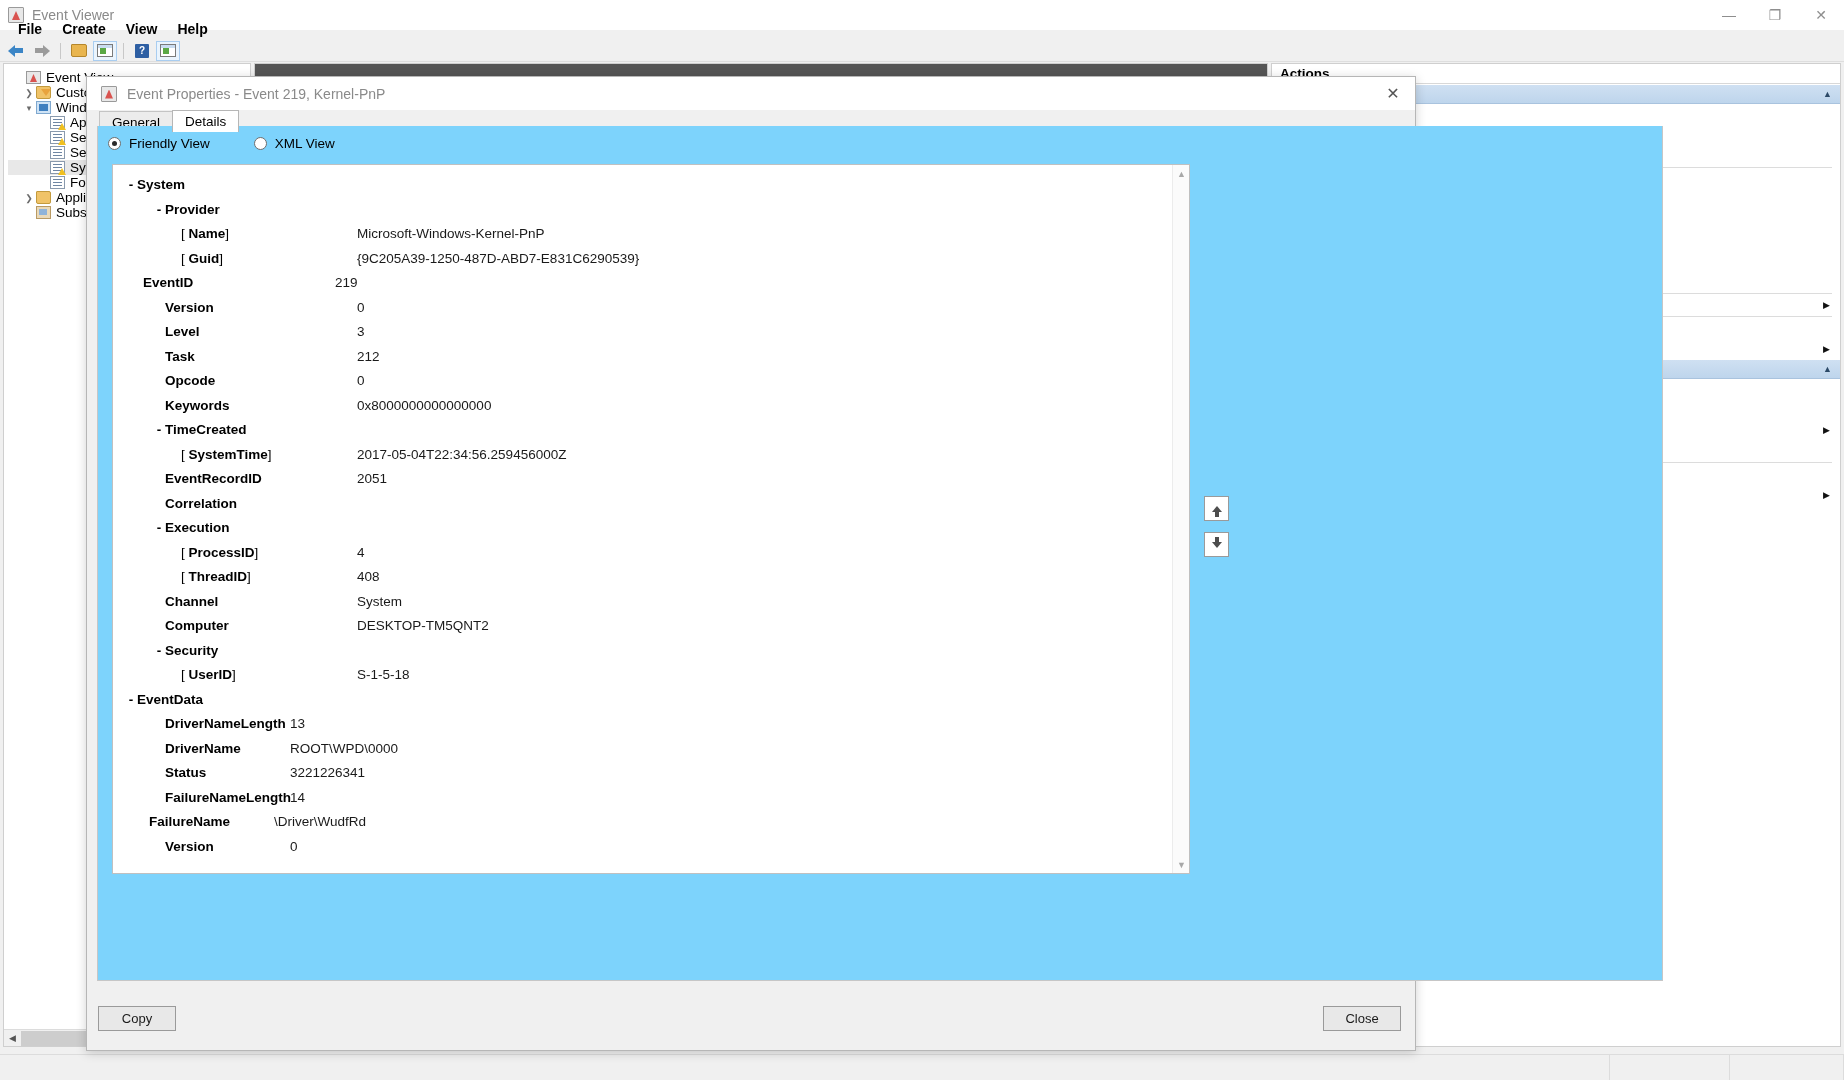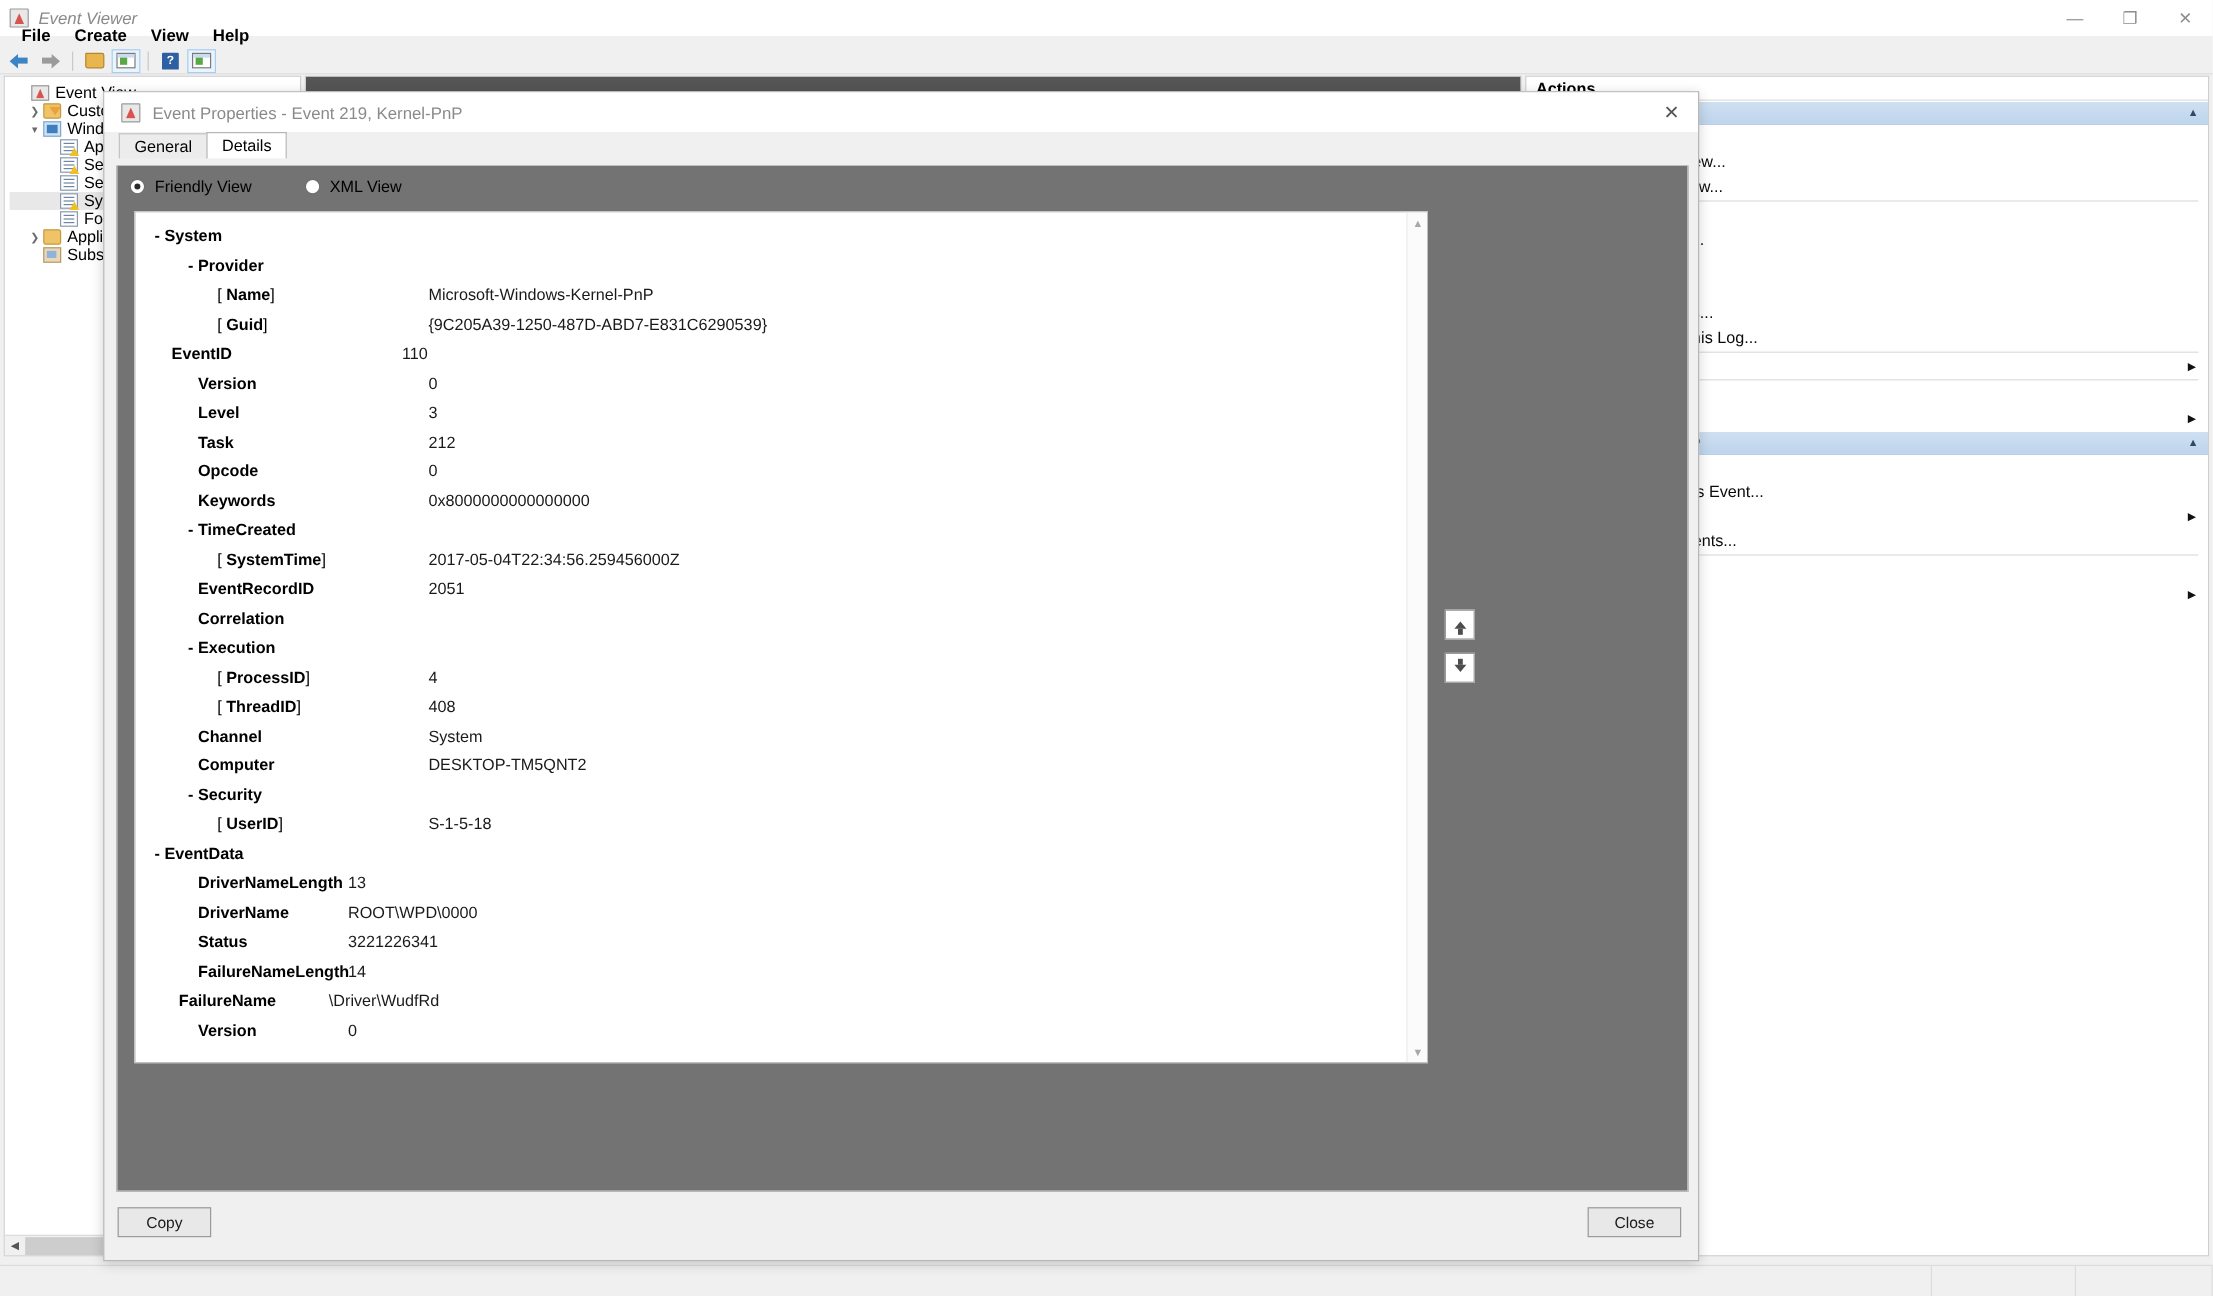--- a/index.html
+++ b/index.html
@@ -23,21 +23,21 @@
   .titlebar .app-icon {
     width: 16px; height: 16px; margin-left: 8px; margin-right: 8px;
     background: #e8e8e8; border: 1px solid #9a9a9a; border-radius: 1px;
     position: relative;
   }
   .titlebar .app-icon::after {
     content: ""; position: absolute; left: 3px; top: 3px;
     width: 8px; height: 9px; background: #d9534f;
     clip-path: polygon(50% 0, 100% 100%, 0 100%);
   }
-  .titlebar .app-title { color: #8a8a8a; font-size: 14px; font-style: italic; }
+  .titlebar .app-title { color: #8a8a8a; font-size: 14px; }
   .wincontrols { position: absolute; right: 0; top: 0; height: 30px; display: flex; }
   .wincontrols div {
     width: 46px; height: 30px; display: flex; align-items: center; justify-content: center;
     color: #8e8e8e; font-size: 14px; line-height: 1;
   }
 
   .menubar {
     position: absolute; left: 0; top: 19px; width: 1844px; height: 20px;
     display: flex; align-items: center; padding-left: 8px;
   }
@@ -241,22 +241,22 @@
   }
 
   .tabs { position:absolute; left:0; top:33px; width:100%; height:22px; padding-left:12px; display:flex; align-items:flex-end; }
   .tab {
     height:21px; padding: 0 12px; display:flex; align-items:center; font-size:13.5px;
     background:#ececec; border:1px solid #c4c4c4; border-bottom:none; margin-right:-1px;
   }
   .tab.active { background:#ffffff; border-color:#b6b6b6; height:22px; position:relative; z-index:2; }
 
   .tab-body {
-    position:absolute; left:10px; top:61px; width:1310px; height:855px;
-    background:#737373; border:1px solid #c6c6c6; border-top:none;
+    position:absolute; left:10px; top:49px; width:1566px; height:855px;
+    background:#7dd3fc; border:1px solid #c6c6c6; border-top:none;
   }
   .radio-row { display:flex; align-items:center; height:34px; padding-left:10px; gap:44px; }
   .radio { display:flex; align-items:center; gap:8px; font-size:13.5px; }
   .rb {
     width:13px; height:13px; border:1px solid #6e6e6e; border-radius:50%; background:#fff;
     position:relative; flex:0 0 13px;
   }
   .rb.checked::after {
     content:""; position:absolute; left:3px; top:3px; width:5px; height:5px;
     background:#2a2a2a; border-radius:50%;
@@ -561,21 +561,21 @@
 
           <div class="drow" style="padding-left:68px">
             <span style="width:176px;display:inline-block">
               <span>[&nbsp;</span><span class="dkey">Guid</span><span>]</span>
             </span>
             <span class="dval">{9C205A39-1250-487D-ABD7-E831C6290539}</span>
           </div>
 
           <div class="drow" style="padding-left:30px">
             <span class="dkey" style="width:192px">EventID</span>
-            <span class="dval">110</span>
+            <span class="dval">219</span>
           </div>
           <div class="drow" style="padding-left:52px">
             <span class="dkey" style="width:192px">Version</span>
             <span class="dval">0</span>
           </div>
           <div class="drow" style="padding-left:52px">
             <span class="dkey" style="width:192px">Level</span>
             <span class="dval">3</span>
           </div>
           <div class="drow" style="padding-left:52px">

